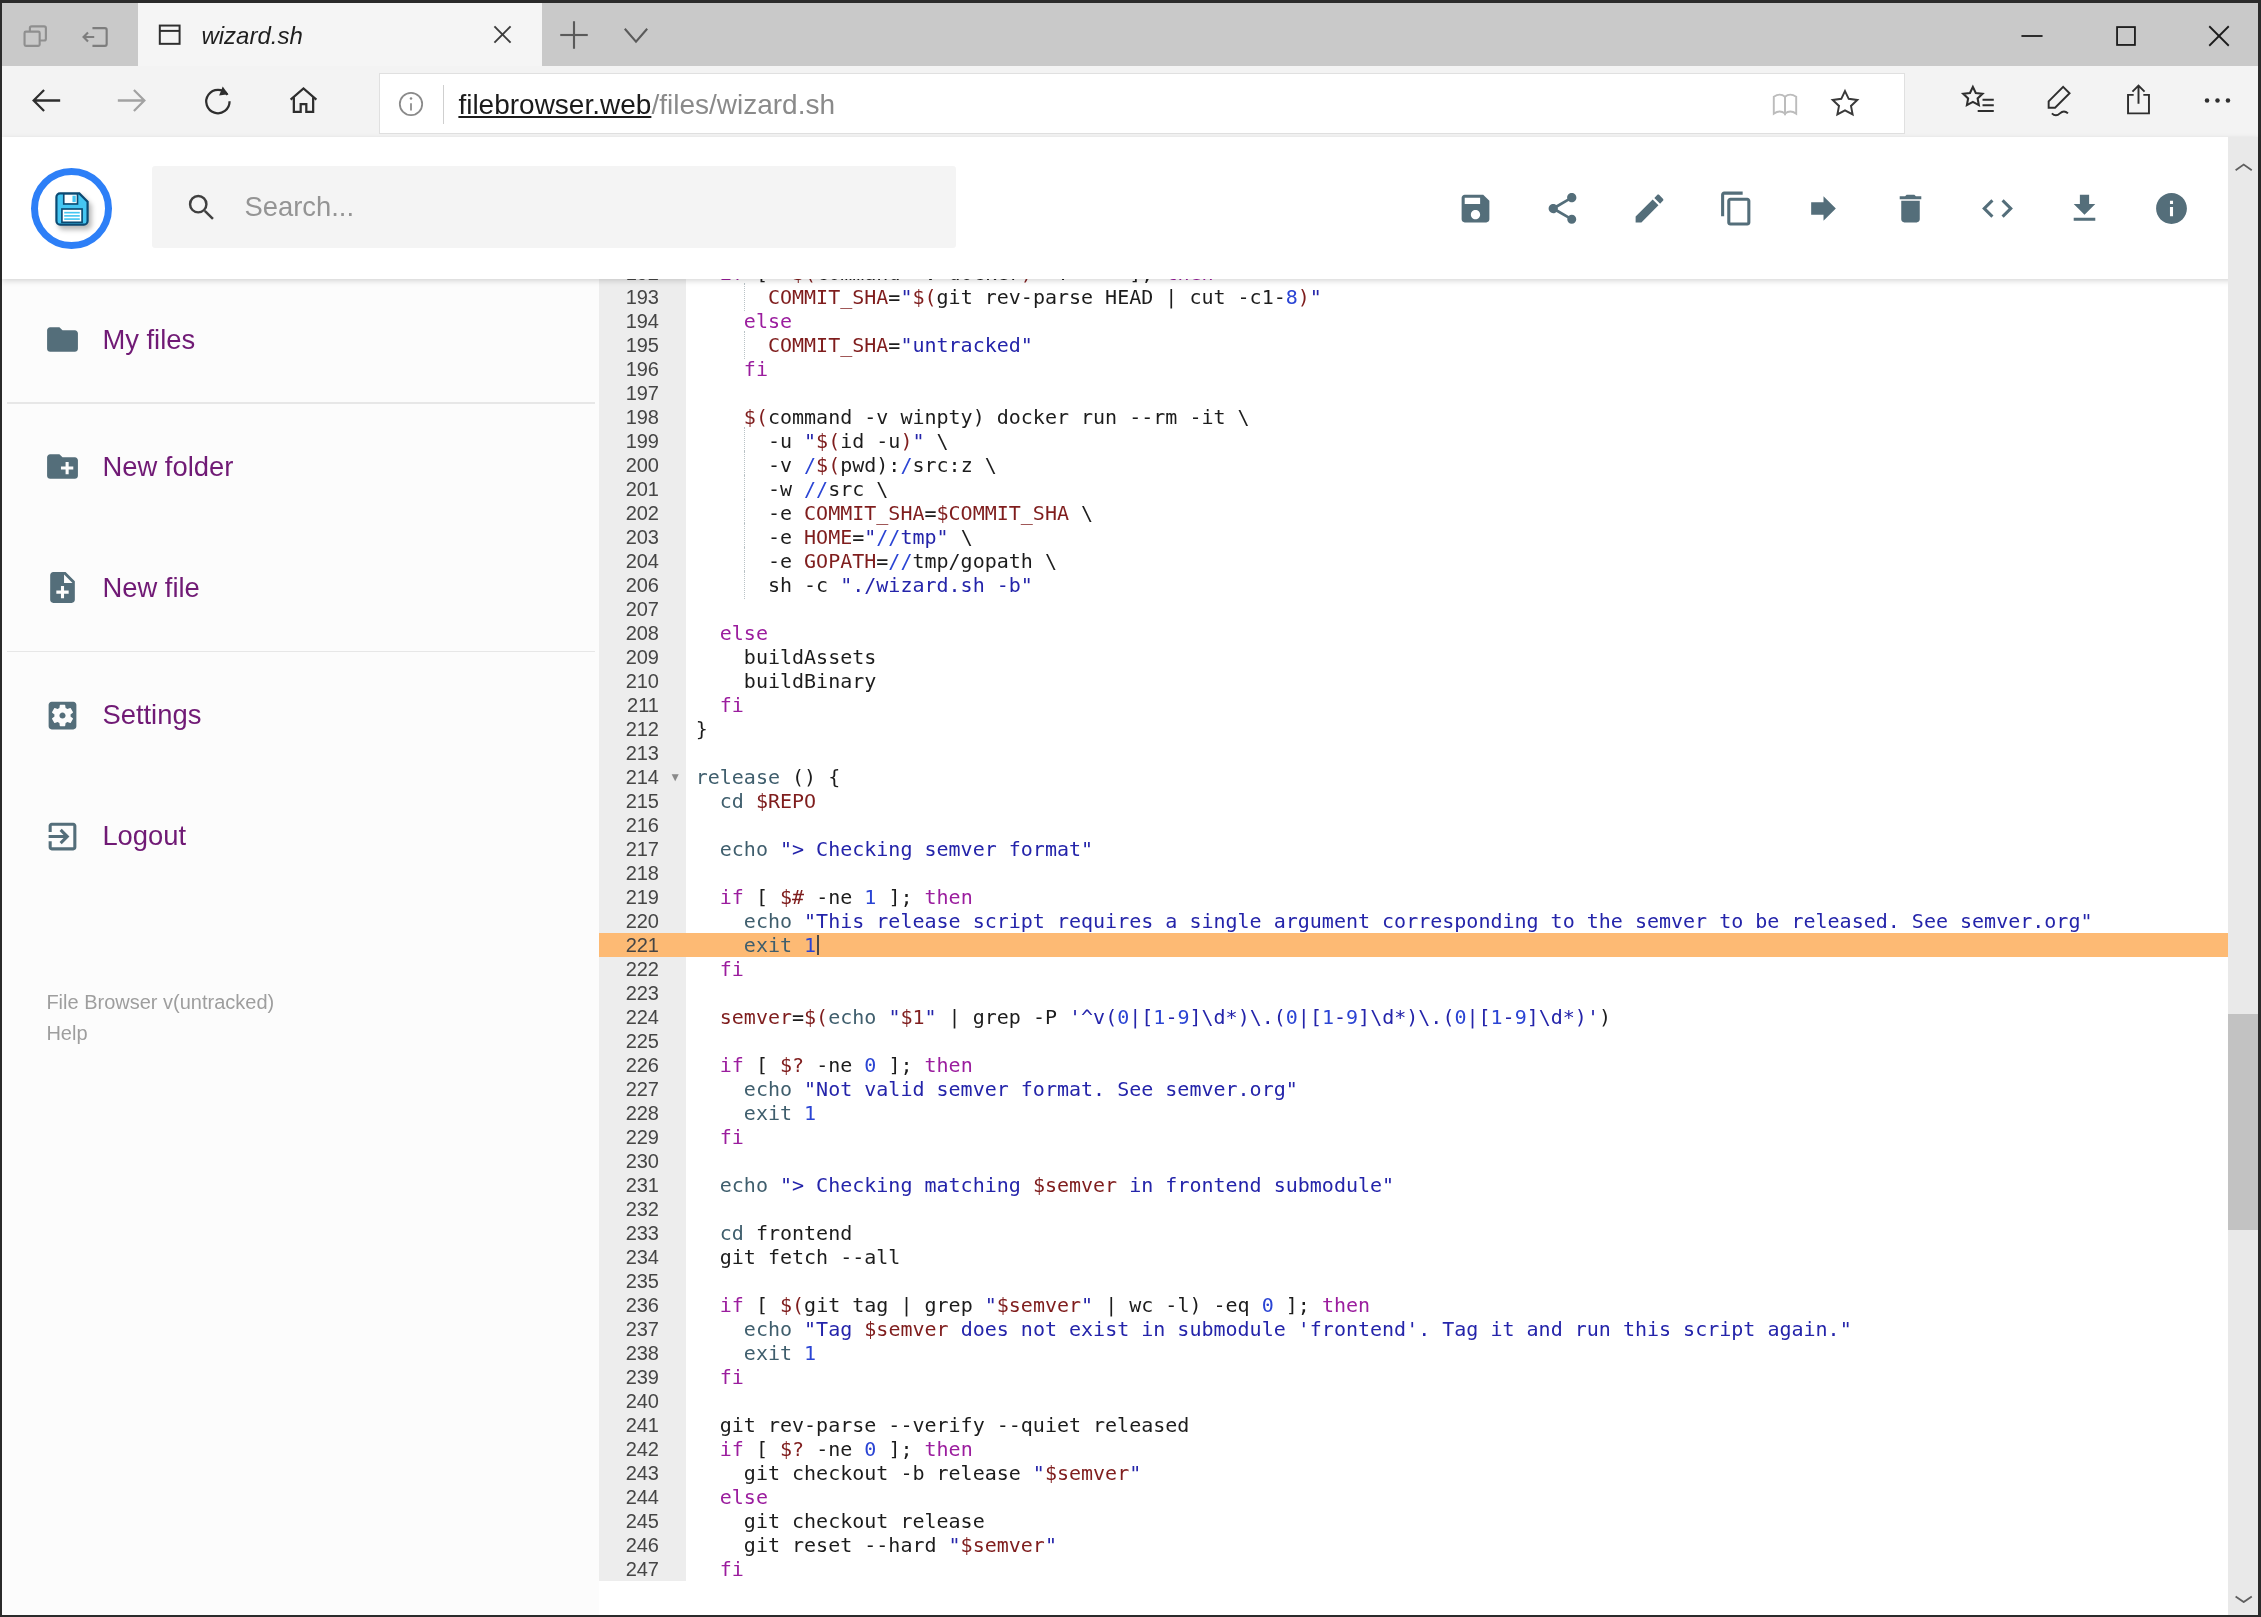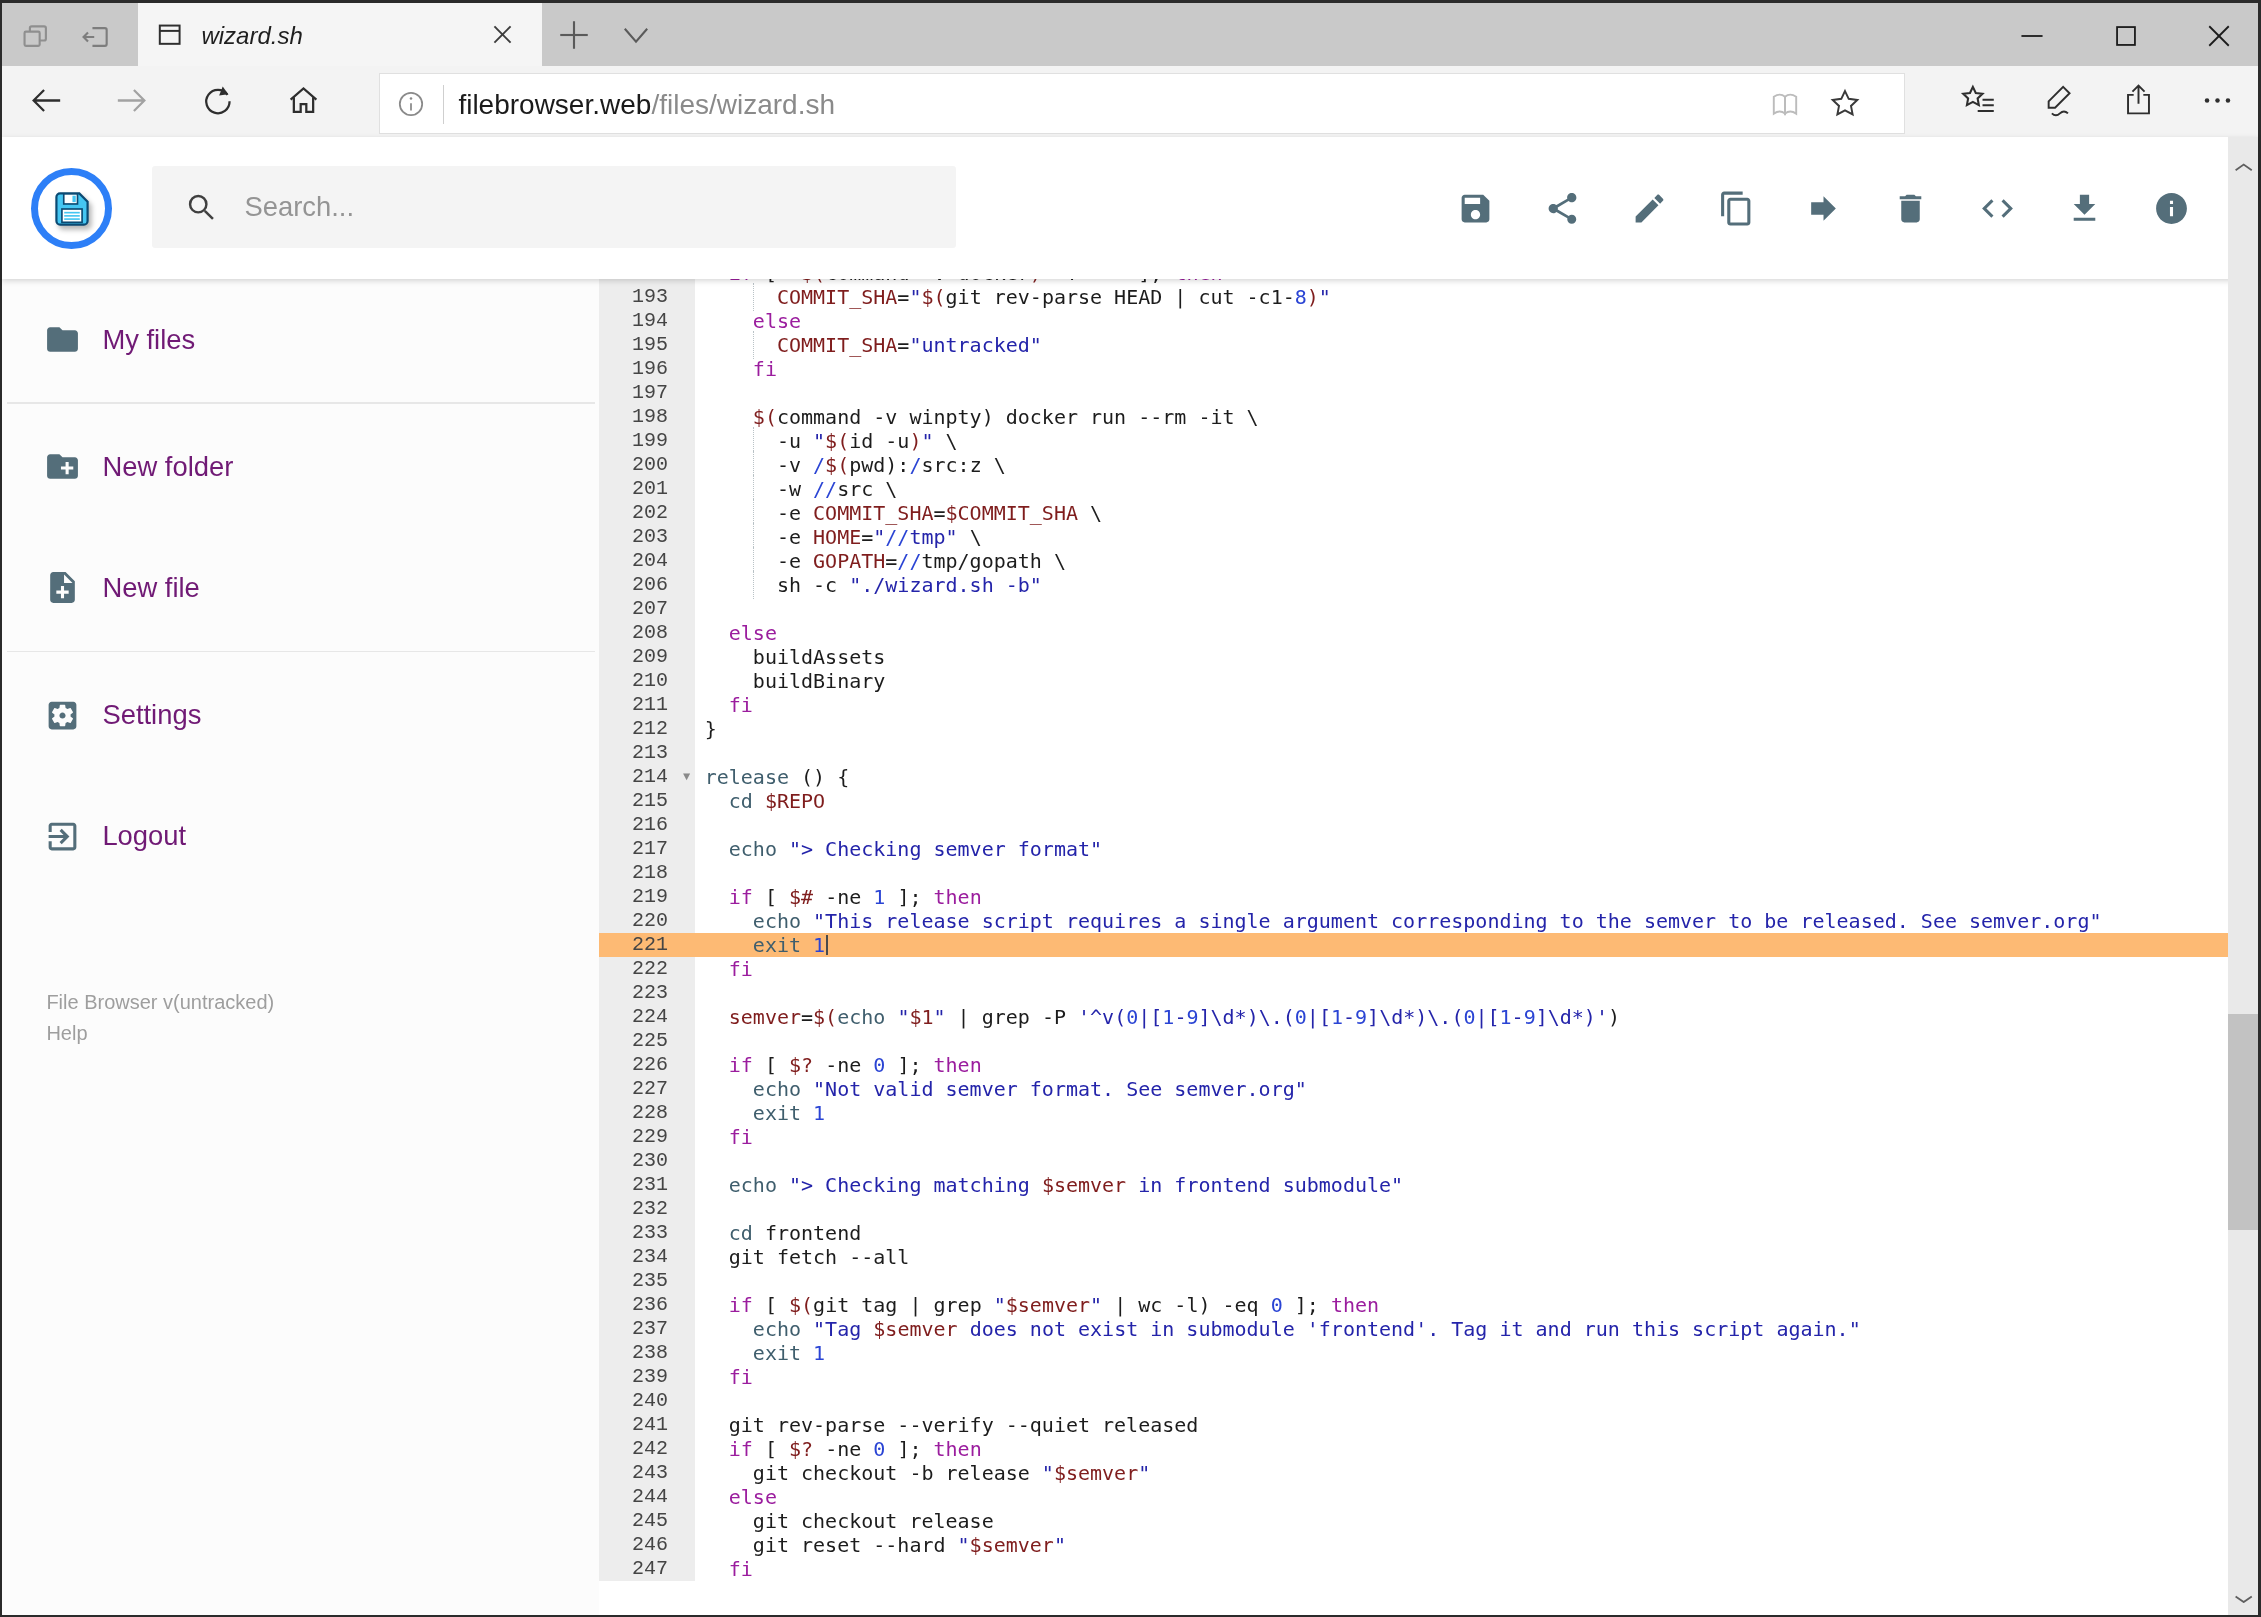--- a/index.html
+++ b/index.html
@@ -18,21 +18,21 @@
   #newtab{position:absolute;left:555px;top:14.5px;width:34px;height:34px;color:#5a5a5a;}
   #tablist{position:absolute;left:618px;top:21px;width:32px;height:24px;color:#5a5a5a;}
   .winctl{position:absolute;top:19.4px;width:26px;height:26px;color:#1a1a1a;}
 
   #navbar{left:2.4px;top:66px;right:3.2px;height:71px;background:#f3f3f3;}
   .nav-icon{position:absolute;top:16px;width:37px;height:37px;color:#2e2e2e;}
   #addr{position:absolute;left:377px;top:6.5px;width:1526px;height:61px;background:#fff;border:0.8px solid #e0e0e0;}
   #addr-info{position:absolute;left:14.5px;top:14.5px;width:32px;height:32px;color:#8a8a8a;}
   #addr-sep{position:absolute;left:63px;top:11.3px;width:0.8px;height:39px;background:#cfcfcf;}
   #addr-text{position:absolute;left:78px;top:15.3px;font-size:28px;white-space:nowrap;}
-  #addr-text .dom{color:#1b1b1b;}
+  #addr-text .dom{color:#1b1b1b;text-decoration:underline;}
   #addr-text .pth{color:#8a8a8a;}
   #addr-book{position:absolute;right:103px;top:14.5px;width:32px;height:32px;color:#bcbcbc;}
   #addr-star{position:absolute;right:42px;top:13px;width:34px;height:34px;color:#3a3a3a;}
 
   
   #fbheader{left:2.4px;top:137px;right:3.2px;height:142px;background:#fff;
             box-shadow:0 2.4px 5.7px rgba(0,0,0,.16);z-index:5;}
   #logo{position:absolute;left:29px;top:31px;width:81px;height:81px;border-radius:50%;
         background:#fff;border:7.3px solid #2d7ff7;display:flex;align-items:center;justify-content:center;}
   #logo svg{filter:drop-shadow(3.2px 4px 2.4px rgba(0,0,0,.28));}
@@ -51,22 +51,22 @@
   .side-icon{width:37px;height:37px;margin-left:42px;color:#546e7a;flex:none;}
   .side-icon svg{width:37px;height:37px;}
   .side-label{margin-left:21px;font-size:27.4px;color:#701a75;}
   .side-divider{height:1.6px;background:#e7e7e7;margin:2.4px 4.8px;}
   #side-footer{position:absolute;left:44px;top:672px;color:#9e9e9e;font-size:20px;line-height:31px;margin-top:36px;}
 
   
   #editor{left:599px;top:279px;right:3.2px;bottom:2.4px;background:#fff;overflow:hidden;}
   .row{display:flex;height:24px;}
   .row:first-child{margin-top:-18px;}
-  .gut{width:96px;flex:none;background:#ededed;position:relative;
-       font-family:Liberation Mono, monospace;font-size:20px;line-height:24px;color:#454545;}
+  .gut{width:87px;flex:none;background:#ededed;position:relative;
+       font-family:Liberation Sans, sans-serif;font-size:20px;line-height:24px;color:#454545;}
   .gut .num{position:absolute;right:27px;top:0;}
   .gut .fold{position:absolute;right:4.8px;top:0;font-size:12px;color:#8a8a8a;cursor:pointer;}
   .cl{flex:1;margin:0;position:relative;font-family:"DejaVu Sans Mono",monospace;
       font-size:20px;line-height:24px;white-space:pre;color:#1c1c1c;}
   .cl{padding-left:9.7px;}
   .row.active .cl,.row.active .gut{background:#fdba74;}
   .guide{position:absolute;left:calc(9.7px + 4ch);top:-1.6px;bottom:-1.6px;border-left:1.6px dotted #b9c2c6;}
   .caret{display:inline-block;width:1.6px;height:20px;background:#4a4a4a;vertical-align:-3.2px;margin-left:0.8px;}
   .tk-p{color:#1c1c1c;} .tk-k{color:#9b1d9e;} .tk-b{color:#3f5e6d;}
   .tk-v{color:#7f1d1d;} .tk-s{color:#2424aa;} .tk-n{color:#2a44d4;}

